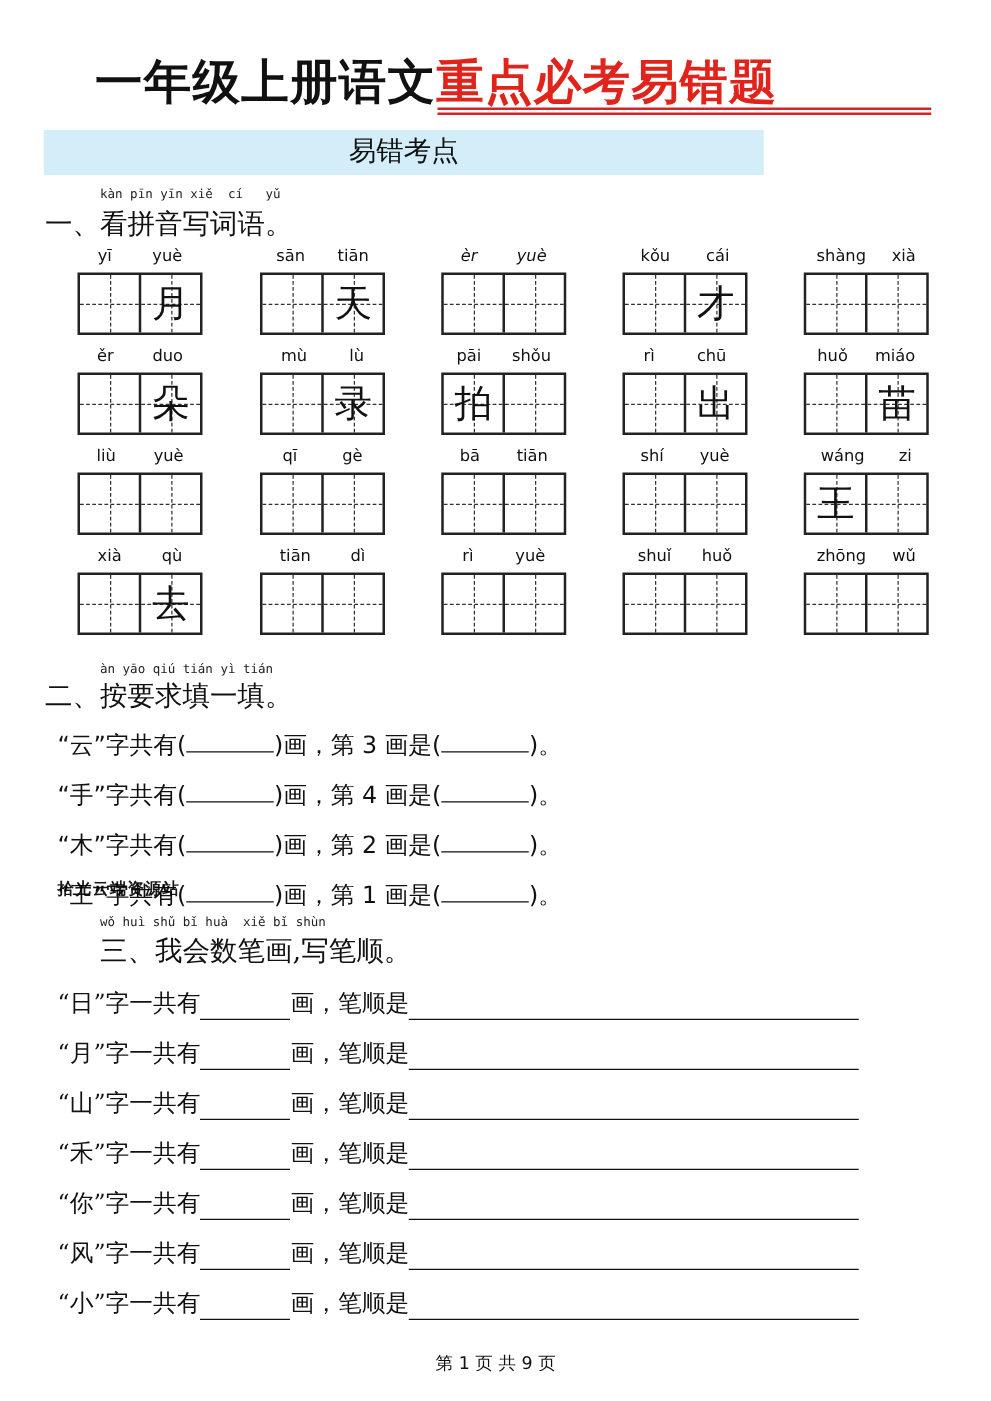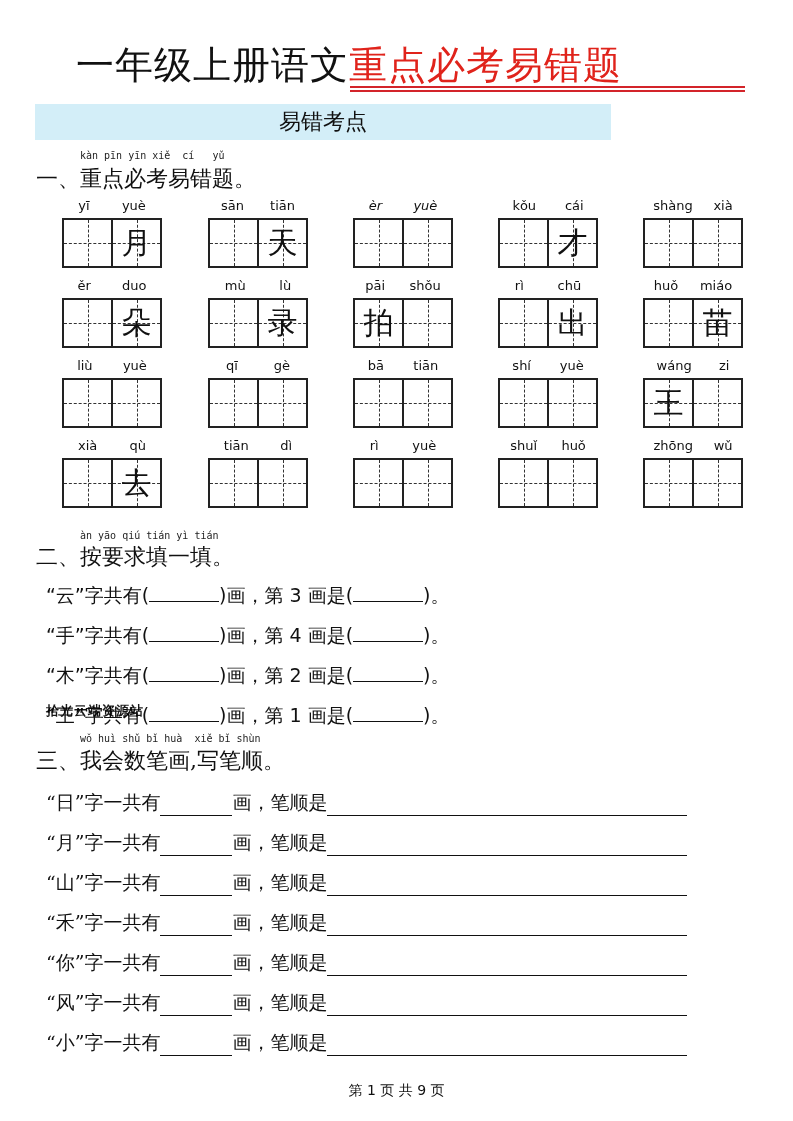--- a/index.html
+++ b/index.html
@@ -1,19 +1,19 @@
 <!DOCTYPE html>
 <html><head>
 <meta charset="utf-8">
 <style>
   html, body { margin: 0; padding: 0; background: #ffffff; }
   body { width: 793px; height: 1121px; position: relative; overflow: hidden;
          font-family: "DejaVu Serif", "Liberation Serif", serif; color: #111; }
   .title { position: absolute; top: 40px; left: 0; width: 698px; text-align: center;
-           font-family: "DejaVu Sans", sans-serif; font-weight: normal; font-size: 38px; letter-spacing: 1px; white-space: nowrap; }
+           font-family: "DejaVu Sans", sans-serif; font-weight: bold; font-size: 38px; letter-spacing: 1px; white-space: nowrap; }
   .title .black { color: #111; }
   .title .red { color: #e0231b; }
   .title-underline { position: absolute; top: 86px; left: 350px; width: 395px; height: 8px; }
   .title-underline div { height: 2px; background: #d3242a; margin-bottom: 2px; }
   .banner { position: absolute; top: 104px; left: 35px; width: 576px; height: 36px; background: #d3eef8;
             text-align: center; font-size: 22px; line-height: 36px; }
   .sec-title { position: absolute; left: 36px; font-size: 22px; white-space: nowrap; }
   .sec-pinyin { position: absolute; font-size: 10px; font-family: "DejaVu Sans Mono", monospace; white-space: pre; color: #222; }
   .word { position: absolute; width: 100px; }
   .word .py { height: 20px; font-family: "DejaVu Sans", sans-serif; font-size: 13px; text-align: center;
@@ -40,21 +40,21 @@
 <div class="title">
   <span class="black">一年级上册语文</span><span class="red">重点必考易错题</span>
 </div>
 <div class="title-underline">
     <div></div>
     <div></div>
   </div>
 <div class="banner">易错考点</div>
 
 <div class="sec-pinyin" style="top:150px;left:80px;">kàn pīn yīn xiě  cí   yǔ</div>
-<div class="sec-title" style="top:164px;">一、重点必考易错题。</div>
+<div class="sec-title" style="top:164px;">一、看拼音写词语。</div>
 <div id="words">
     <div class="word" style="left: 62px; top: 198px;">
       <div class="py">
         <span>yī</span>
         <span>yuè</span>
       </div>
       <div class="boxes">
         <div class="cell">
           <span></span>
         </div>
@@ -335,21 +335,21 @@
 <div class="sec-title" style="top:542px;">二、按要求填一填。</div>
 <div id="fills">
     <div class="fill-line" style="top: 583px;"><span>“云”</span><span>字共有(</span><span class="blank"></span><span>)画，第 </span><span>3</span><span> 画是(</span><span class="blank"></span><span>)。</span></div>
     <div class="fill-line" style="top: 623px;"><span>“手”</span><span>字共有(</span><span class="blank"></span><span>)画，第 </span><span>4</span><span> 画是(</span><span class="blank"></span><span>)。</span></div>
     <div class="fill-line" style="top: 663px;"><span>“木”</span><span>字共有(</span><span class="blank"></span><span>)画，第 </span><span>2</span><span> 画是(</span><span class="blank"></span><span>)。</span></div>
     <div class="fill-line" style="top: 703px;"><span>“王”</span><span>字共有(</span><span class="blank"></span><span>)画，第 </span><span>1</span><span> 画是(</span><span class="blank"></span><span>)。</span></div>
   </div>
 <div class="watermark">拾光云端资源站</div>
 
 <div class="sec-pinyin" style="top:733px;left:80px;">wǒ huì shǔ bǐ huà  xiě bǐ shùn</div>
-<div class="sec-title" style="top:746px;">三、我会数笔画,写笔顺。</div>
+<div class="sec-title" style="top:746px;margin-left:44px;">三、我会数笔画,写笔顺。</div>
 <div id="strokes">
     <div class="stroke-line" style="top: 790px;">
       <span>“日”</span>
       <span>字一共有</span>
       <span class="b1"></span>
       <span>画，笔顺是</span>
       <span class="b2"></span>
     </div>
     <div class="stroke-line" style="top: 830px;">
       <span>“月”</span>

